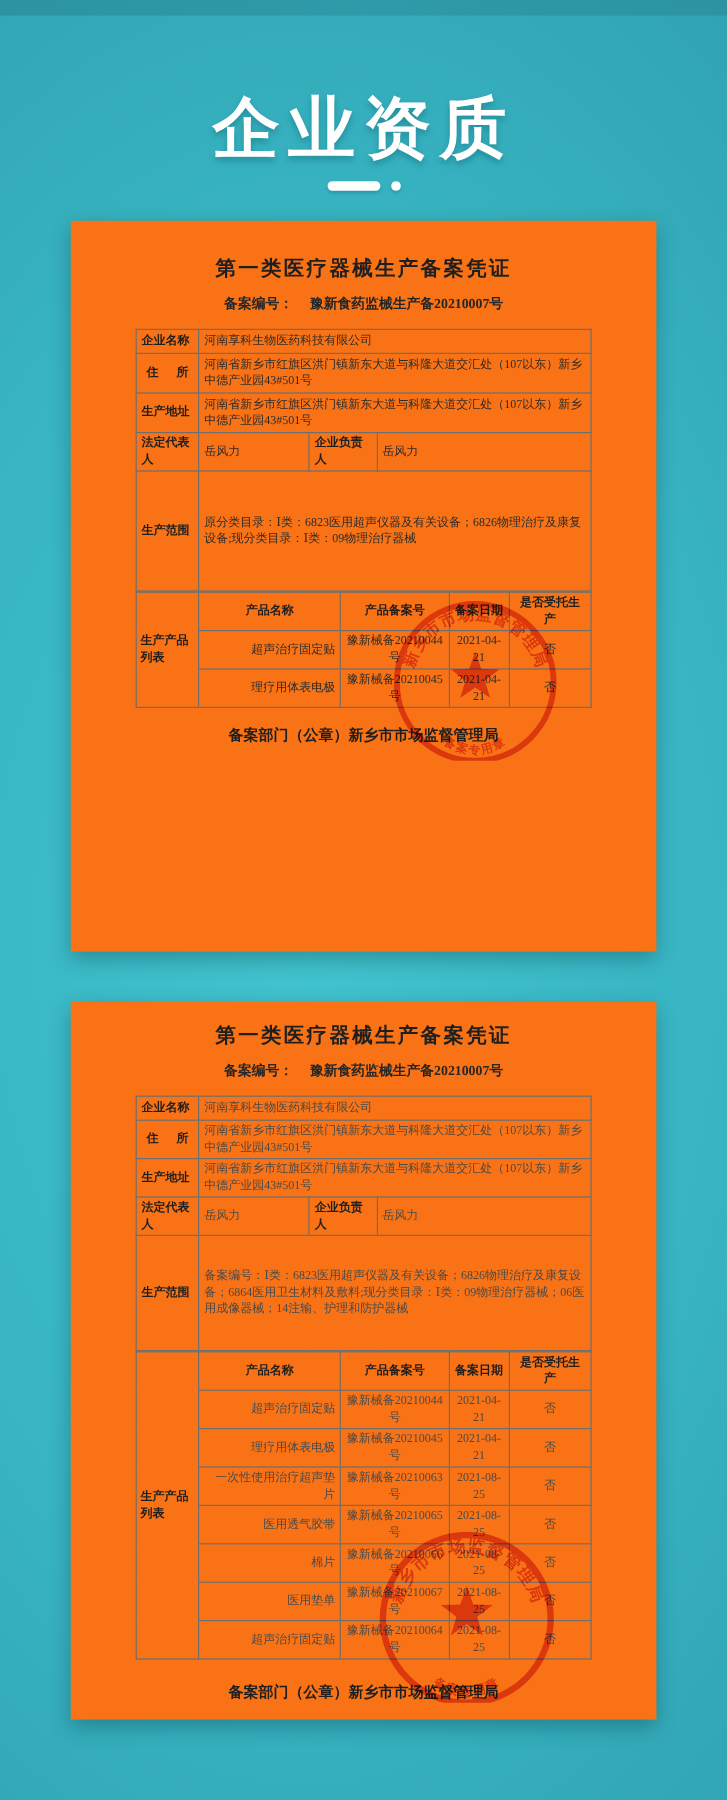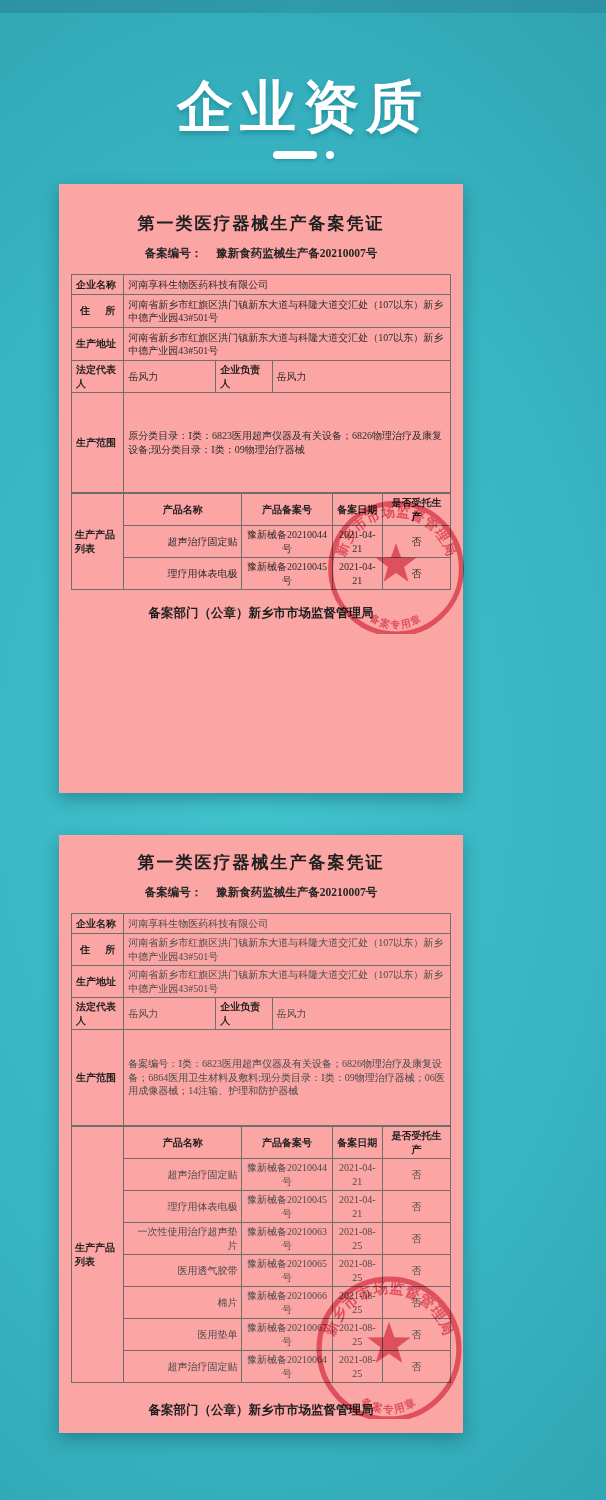--- a/index.html
+++ b/index.html
@@ -16,21 +16,21 @@
     font-size:56px;font-weight:bold;color:#ffffff;letter-spacing:7px;
     text-shadow:0 3px 5px rgba(0,80,92,.35);
   }
   .divider-row{position:absolute;top:151px;left:0;width:606px;display:flex;
     justify-content:center;align-items:center;gap:9px;}
   .divider-dash{width:44px;height:8px;border-radius:4px;background:#fff;
     box-shadow:0 2px 3px rgba(0,80,92,.25);}
   .divider-dot{width:8px;height:8px;border-radius:50%;background:#fff;
     box-shadow:0 2px 3px rgba(0,80,92,.25);}
 
-  .card{position:absolute;left:59px;width:404px;background:#fca5a5;
+  .card{position:absolute;left:59px;width:488px;background:#f97316;
     box-shadow:0 6px 16px rgba(0,55,65,.35);color:#2c2c2c;}
   .card1{top:184px;height:609px;}
   .card2{top:835px;height:598px;}
   .card2 .tbl{color:#4a4a4a;}
 
   .cert-title{text-align:center;font-size:17px;font-weight:bold;
     letter-spacing:2px;color:#1f1f1f;}
   .card1 .cert-title{padding-top:28px;}
   .card2 .cert-title{padding-top:16px;}
   .regno-line{text-align:center;font-size:11.5px;font-weight:bold;

